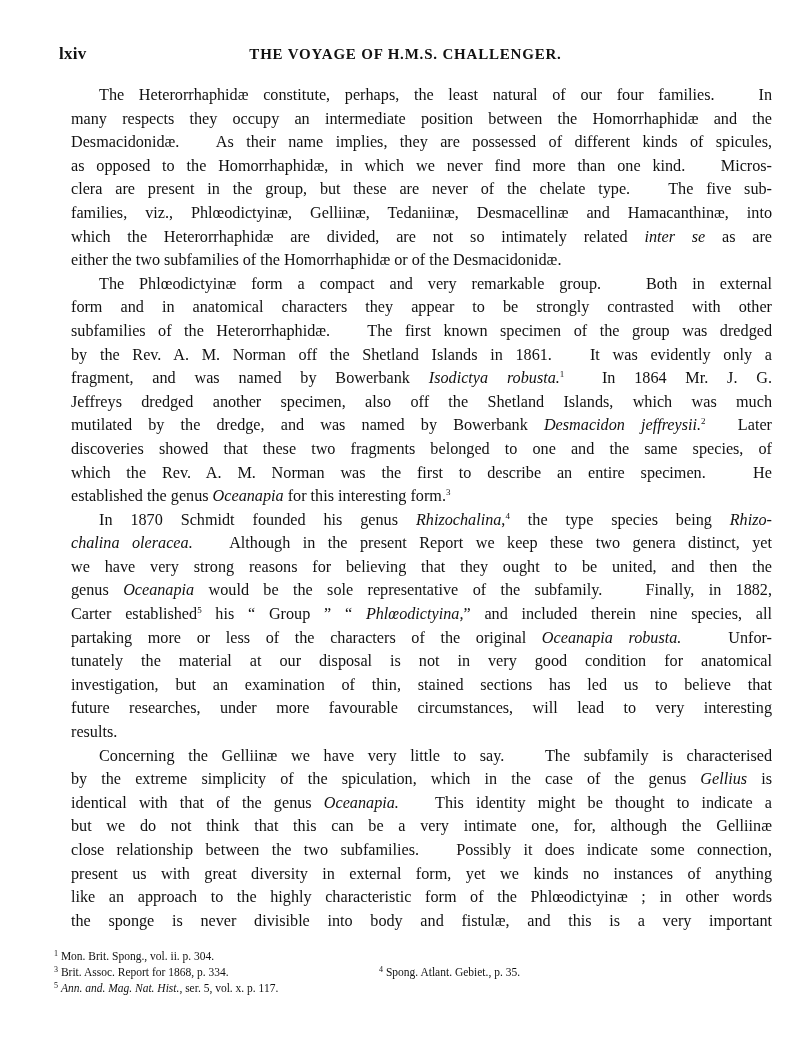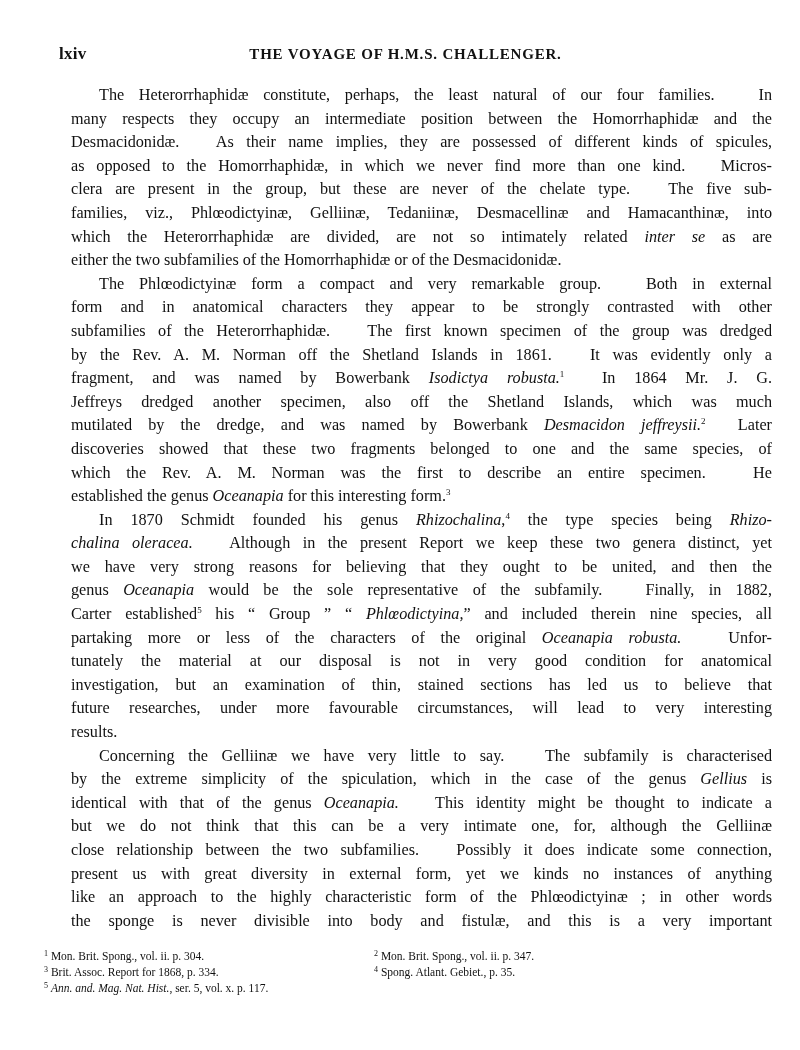--- a/index.html
+++ b/index.html
@@ -26,21 +26,21 @@
     overflow: visible;
   }
   .line.indent { padding-left: 28px; }
   .line.last { text-align-last: left; }
   .line i { font-style: italic; }
   sup { font-size: 9px; vertical-align: 6px; line-height: 0; }
   .footnotes {
     position: absolute; top: 948px; left: 44px; width: 660px;
     font-size: 11.5px; line-height: 16px;
   }
-  .fn-row { display: flex; height: 16px; }
+  .fn-row { display: flex; height: 16px; margin-left: 10px; }
   .fn-cell { width: 350px; white-space: nowrap; }
   .fn-cell sup { font-size: 8px; vertical-align: 4px; }
 </style>
 </head>
 <body>
 
 <div class="page">
   <div class="running-head">
     <span class="page-number">lxiv</span>
     <div class="running-title">THE VOYAGE OF H.M.S. CHALLENGER.</div>
@@ -82,21 +82,20 @@
       <span class="line">close relationship between the two subfamilies.&nbsp;&nbsp; Possibly it does indicate some connection,</span>
       <span class="line">present us with great diversity in external form, yet we kinds no instances of anything</span>
       <span class="line">like an approach to the highly characteristic form of the Phlœodictyinæ ; in other words</span>
       <span class="line">the sponge is never divisible into body and fistulæ, and this is a very important</span>
     </div>
 </div>
 
 <div class="footnotes" id="footnotes">
   <div class="fn-row">
     <span class="fn-cell"><sup>1</sup> <span>Mon. Brit. Spong., vol. ii. p. 304.</span></span>
-    <span class="fn-cell"><sup>2</sup> <span>Mon. Brit. Spong., vol. ii. p. 347.</span></span>
   </div>
   <div class="fn-row">
     <span class="fn-cell"><sup>3</sup> <span>Brit. Assoc. Report for 1868, p. 334.</span></span>
     <span class="fn-cell"><sup>4</sup> <span>Spong. Atlant. Gebiet., p. 35.</span></span>
   </div>
   <div class="fn-row">
     <span class="fn-cell"><sup>5</sup> <span><i>Ann. and. Mag. Nat. Hist.</i>, ser. 5, vol. x. p. 117.</span></span>
   </div>
 </div>
 

